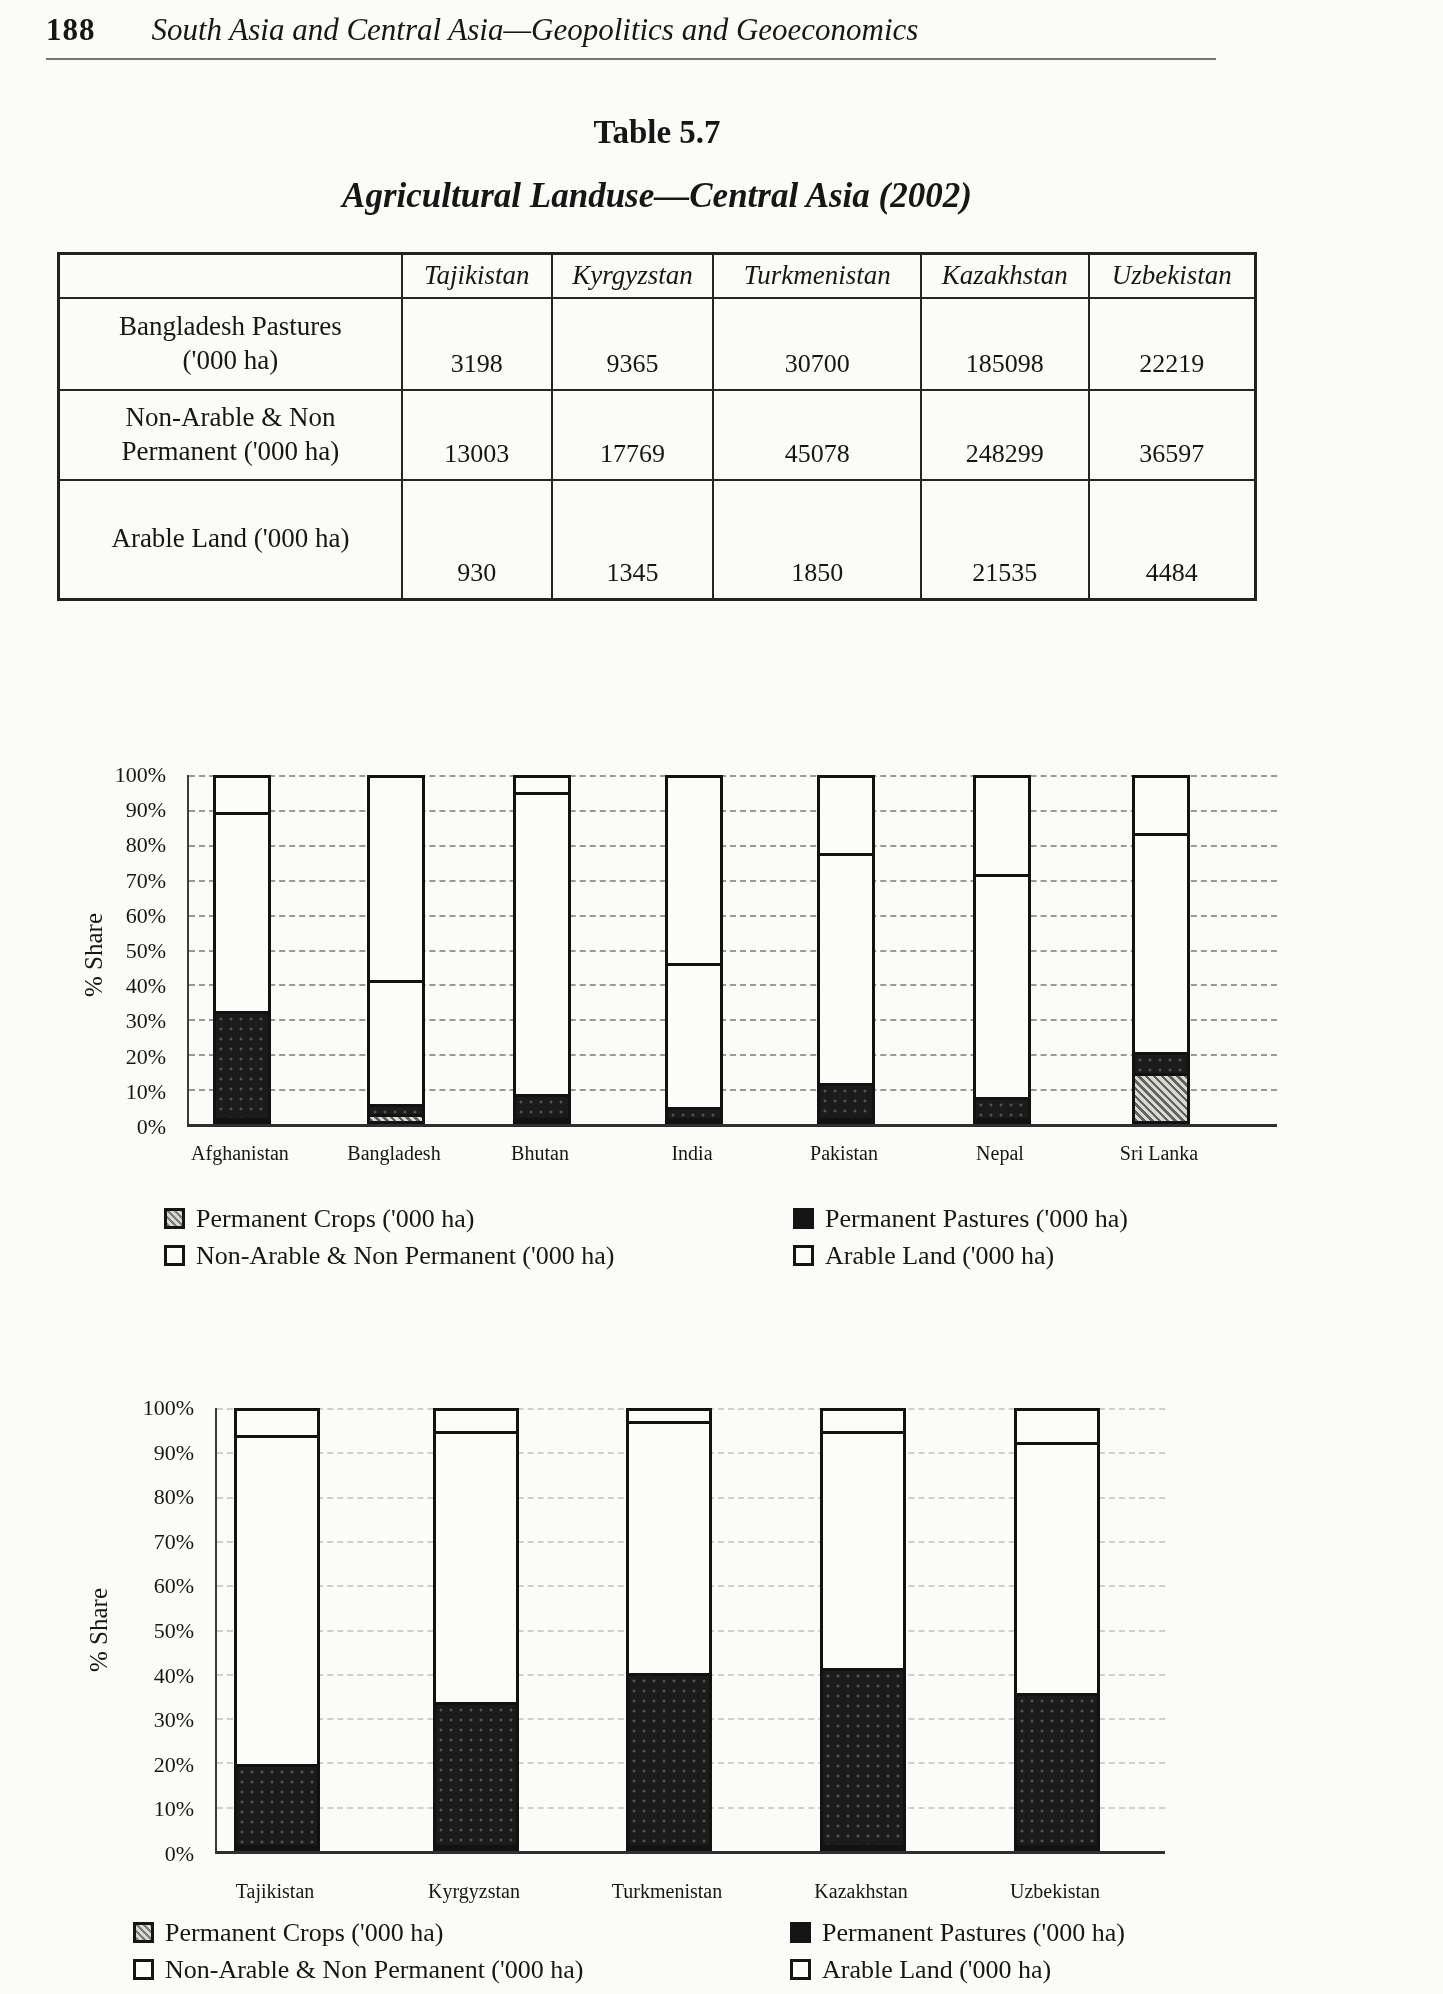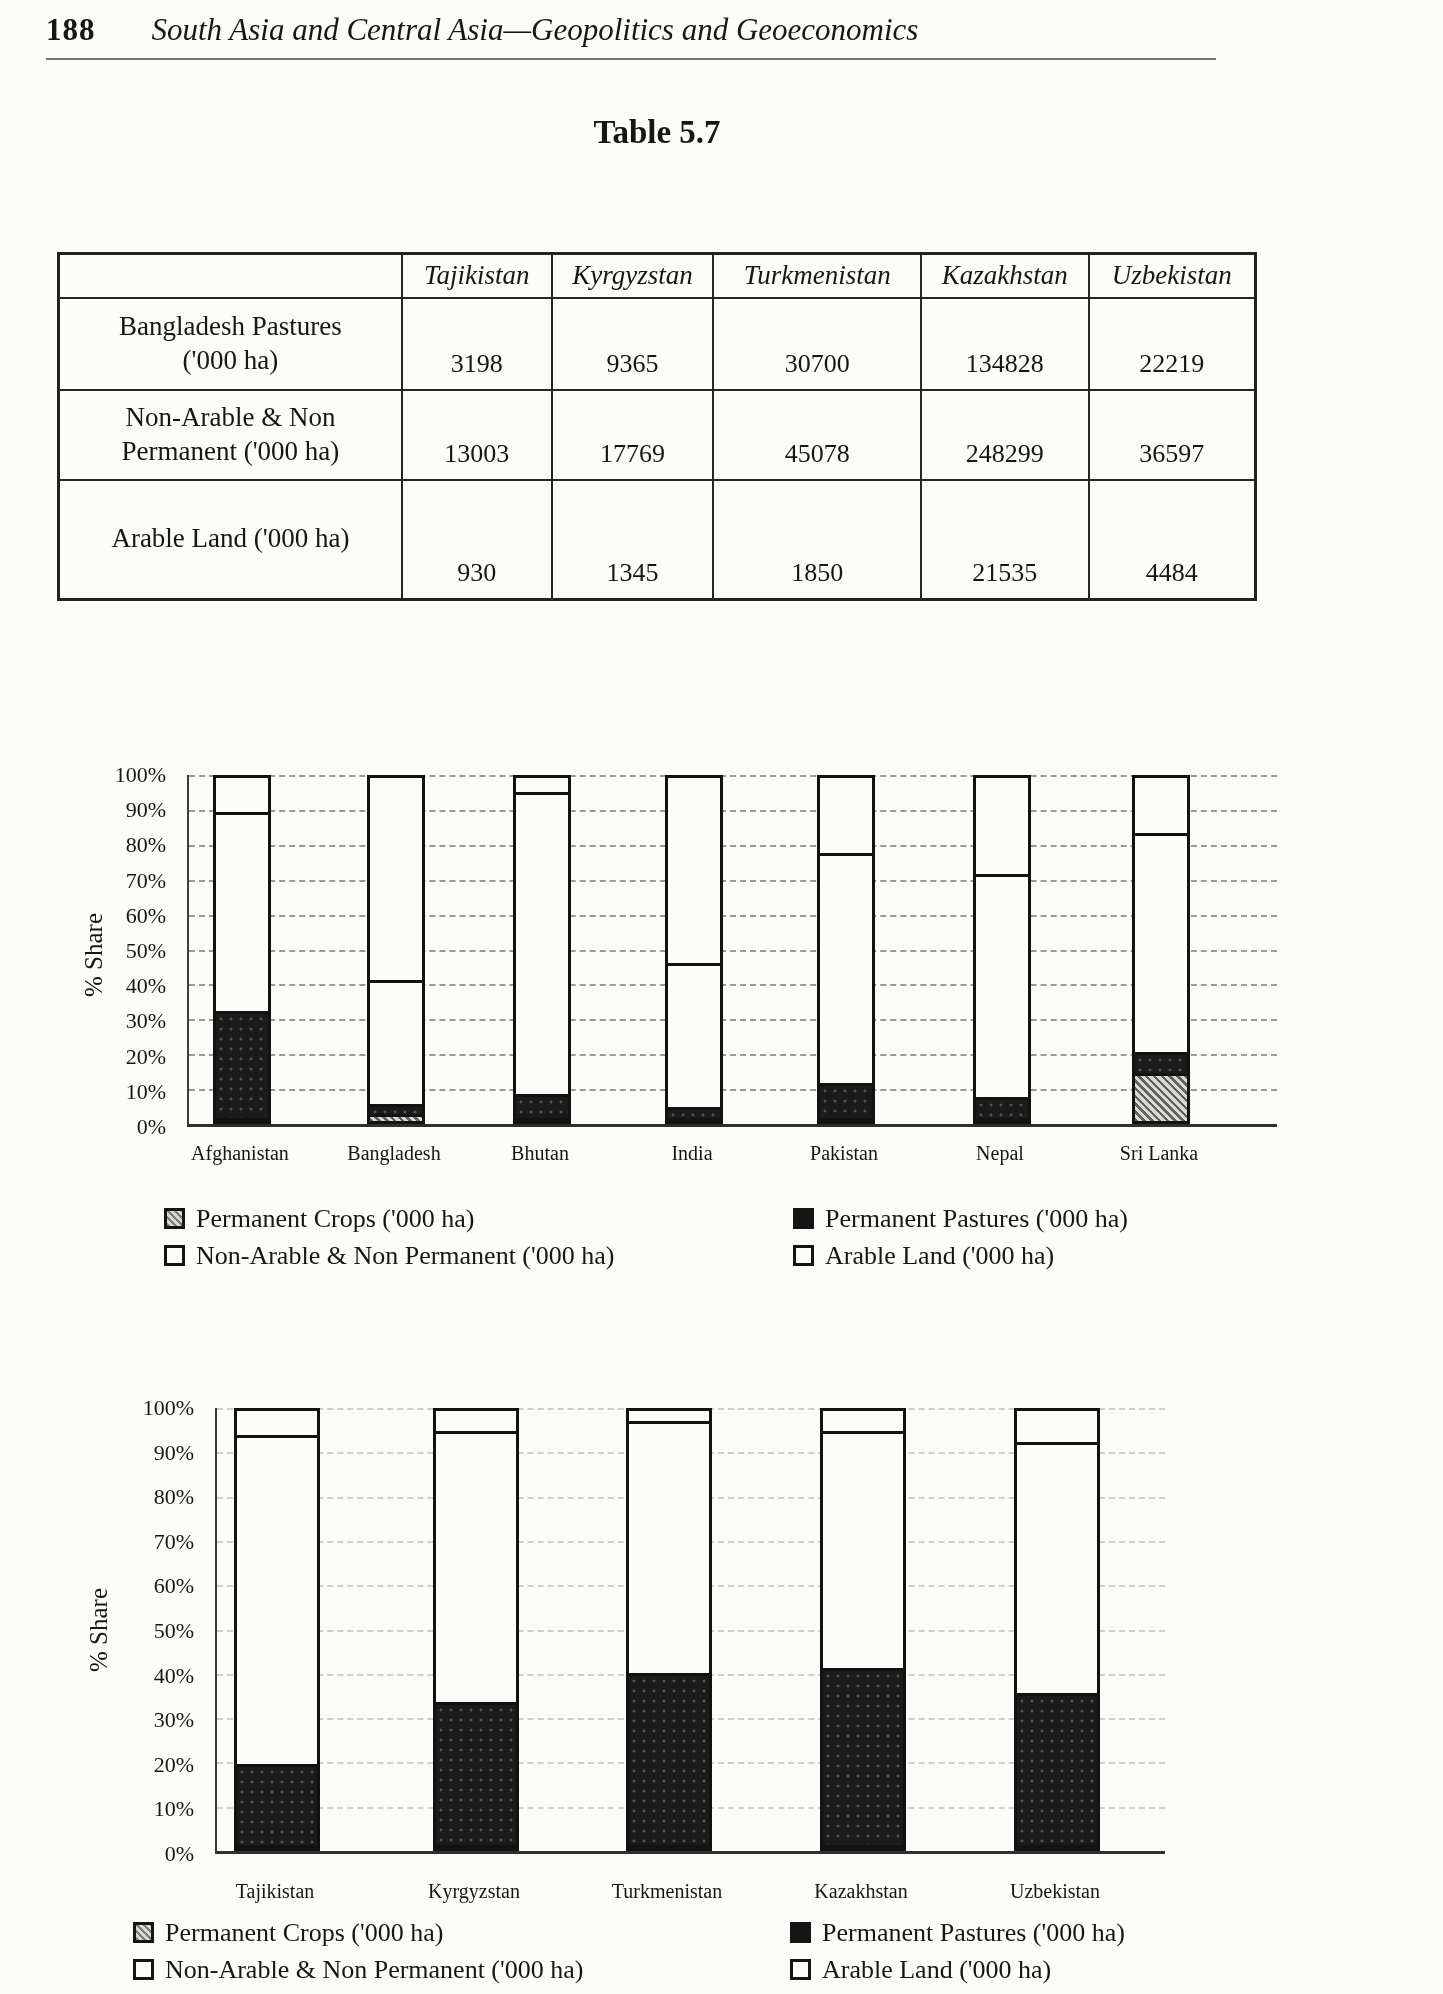--- a/index.html
+++ b/index.html
@@ -75,20 +75,21 @@
 </head>
 <body>
 
 <div class="page">
 
   <div class="running-head">
     <span class="page-num">188</span><span class="running-title">South Asia and Central Asia—Geopolitics and Geoeconomics</span>
   </div>
 
   <div class="tbl-number">Table 5.7</div>
+  <div class="tbl-title">Agricultural Landuse—Central Asia (2002)</div>
 
   <table class="data">
     <colgroup>
       <col style="width:345px">
         <col style="width:150px">
         <col style="width:162px">
       <col style="width:208px">
         <col style="width:168px">
         <col style="width:167px">
     </colgroup>
@@ -104,21 +105,21 @@
       </thead>
     <tbody id="t-body">
         <tr>
           <th>
             <div>Bangladesh Pastures</div>
             <div>('000 ha)</div>
           </th>
           <td>3198</td>
           <td>9365</td>
           <td>30700</td>
-          <td>134828</td>
+          <td>185098</td>
           <td>22219</td>
         </tr>
         <tr>
           <th>
             <div>Non-Arable &amp; Non</div>
             <div>Permanent ('000 ha)</div>
           </th>
           <td>13003</td>
           <td>17769</td>
           <td>45078</td>

